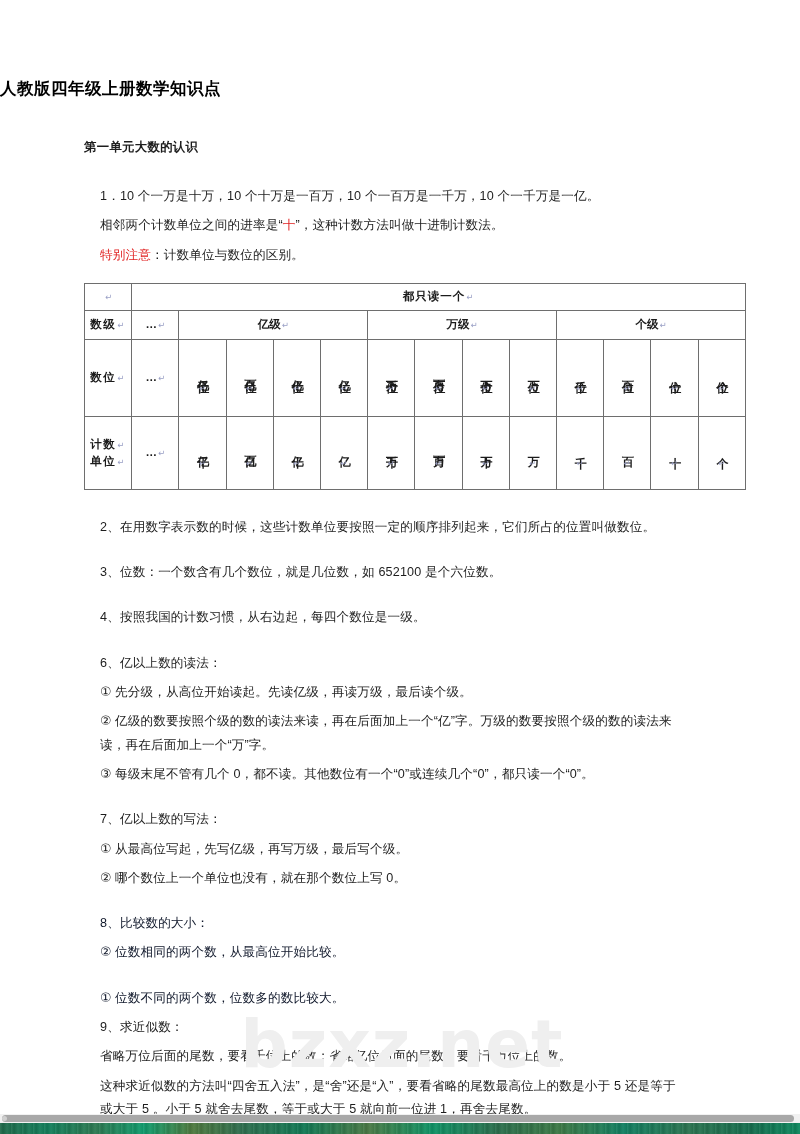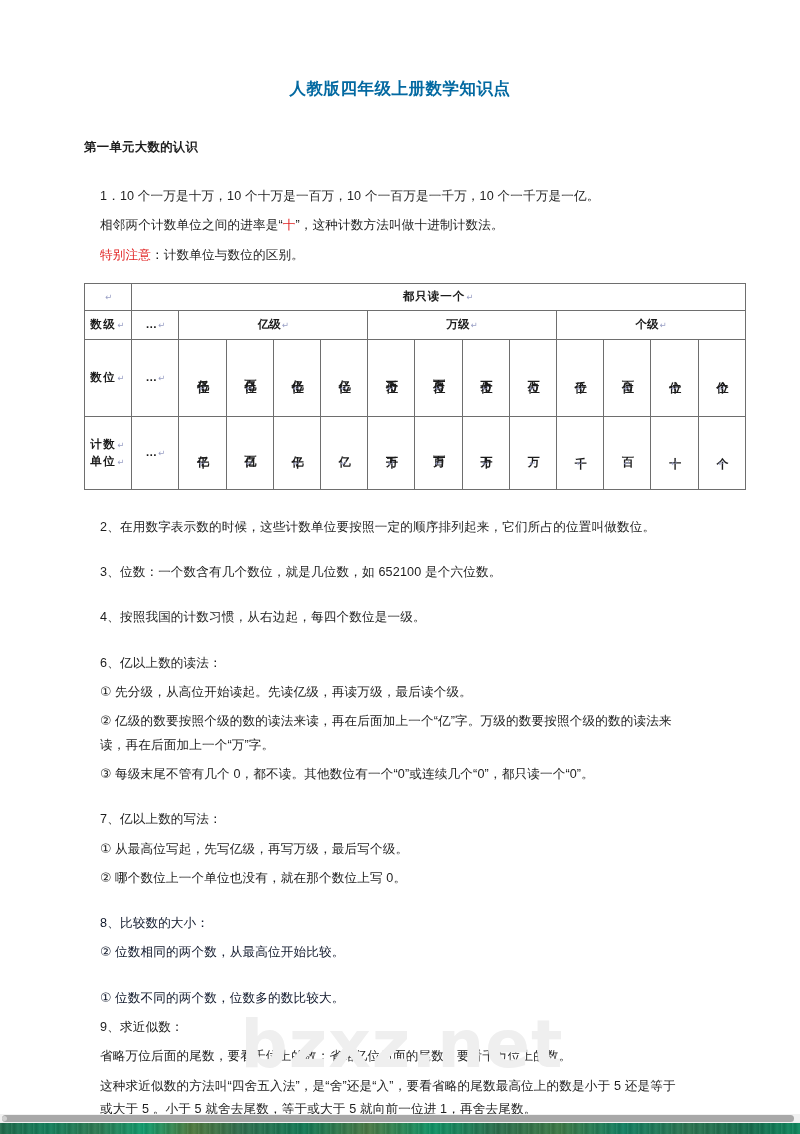--- a/index.html
+++ b/index.html
@@ -19,22 +19,22 @@
   }
   .doc-body {
     position: absolute;
     left: 0;
     top: 0;
     width: 800px;
     padding-top: 78px;
     box-sizing: border-box;
   }
   .doc-title {
-    text-align: center;
-    color: #0369a1;
+    text-align: left;
+    color: #000000;
     font-family: "Liberation Sans", "DejaVu Sans", sans-serif;
     font-weight: bold;
     font-size: 16.5px;
     letter-spacing: 0.5px;
     margin: 0 0 36px 0;
   }
   .content {
     padding: 0 116px 0 84px;
     color: #1d1d1d;
     font-size: 12.6px;

